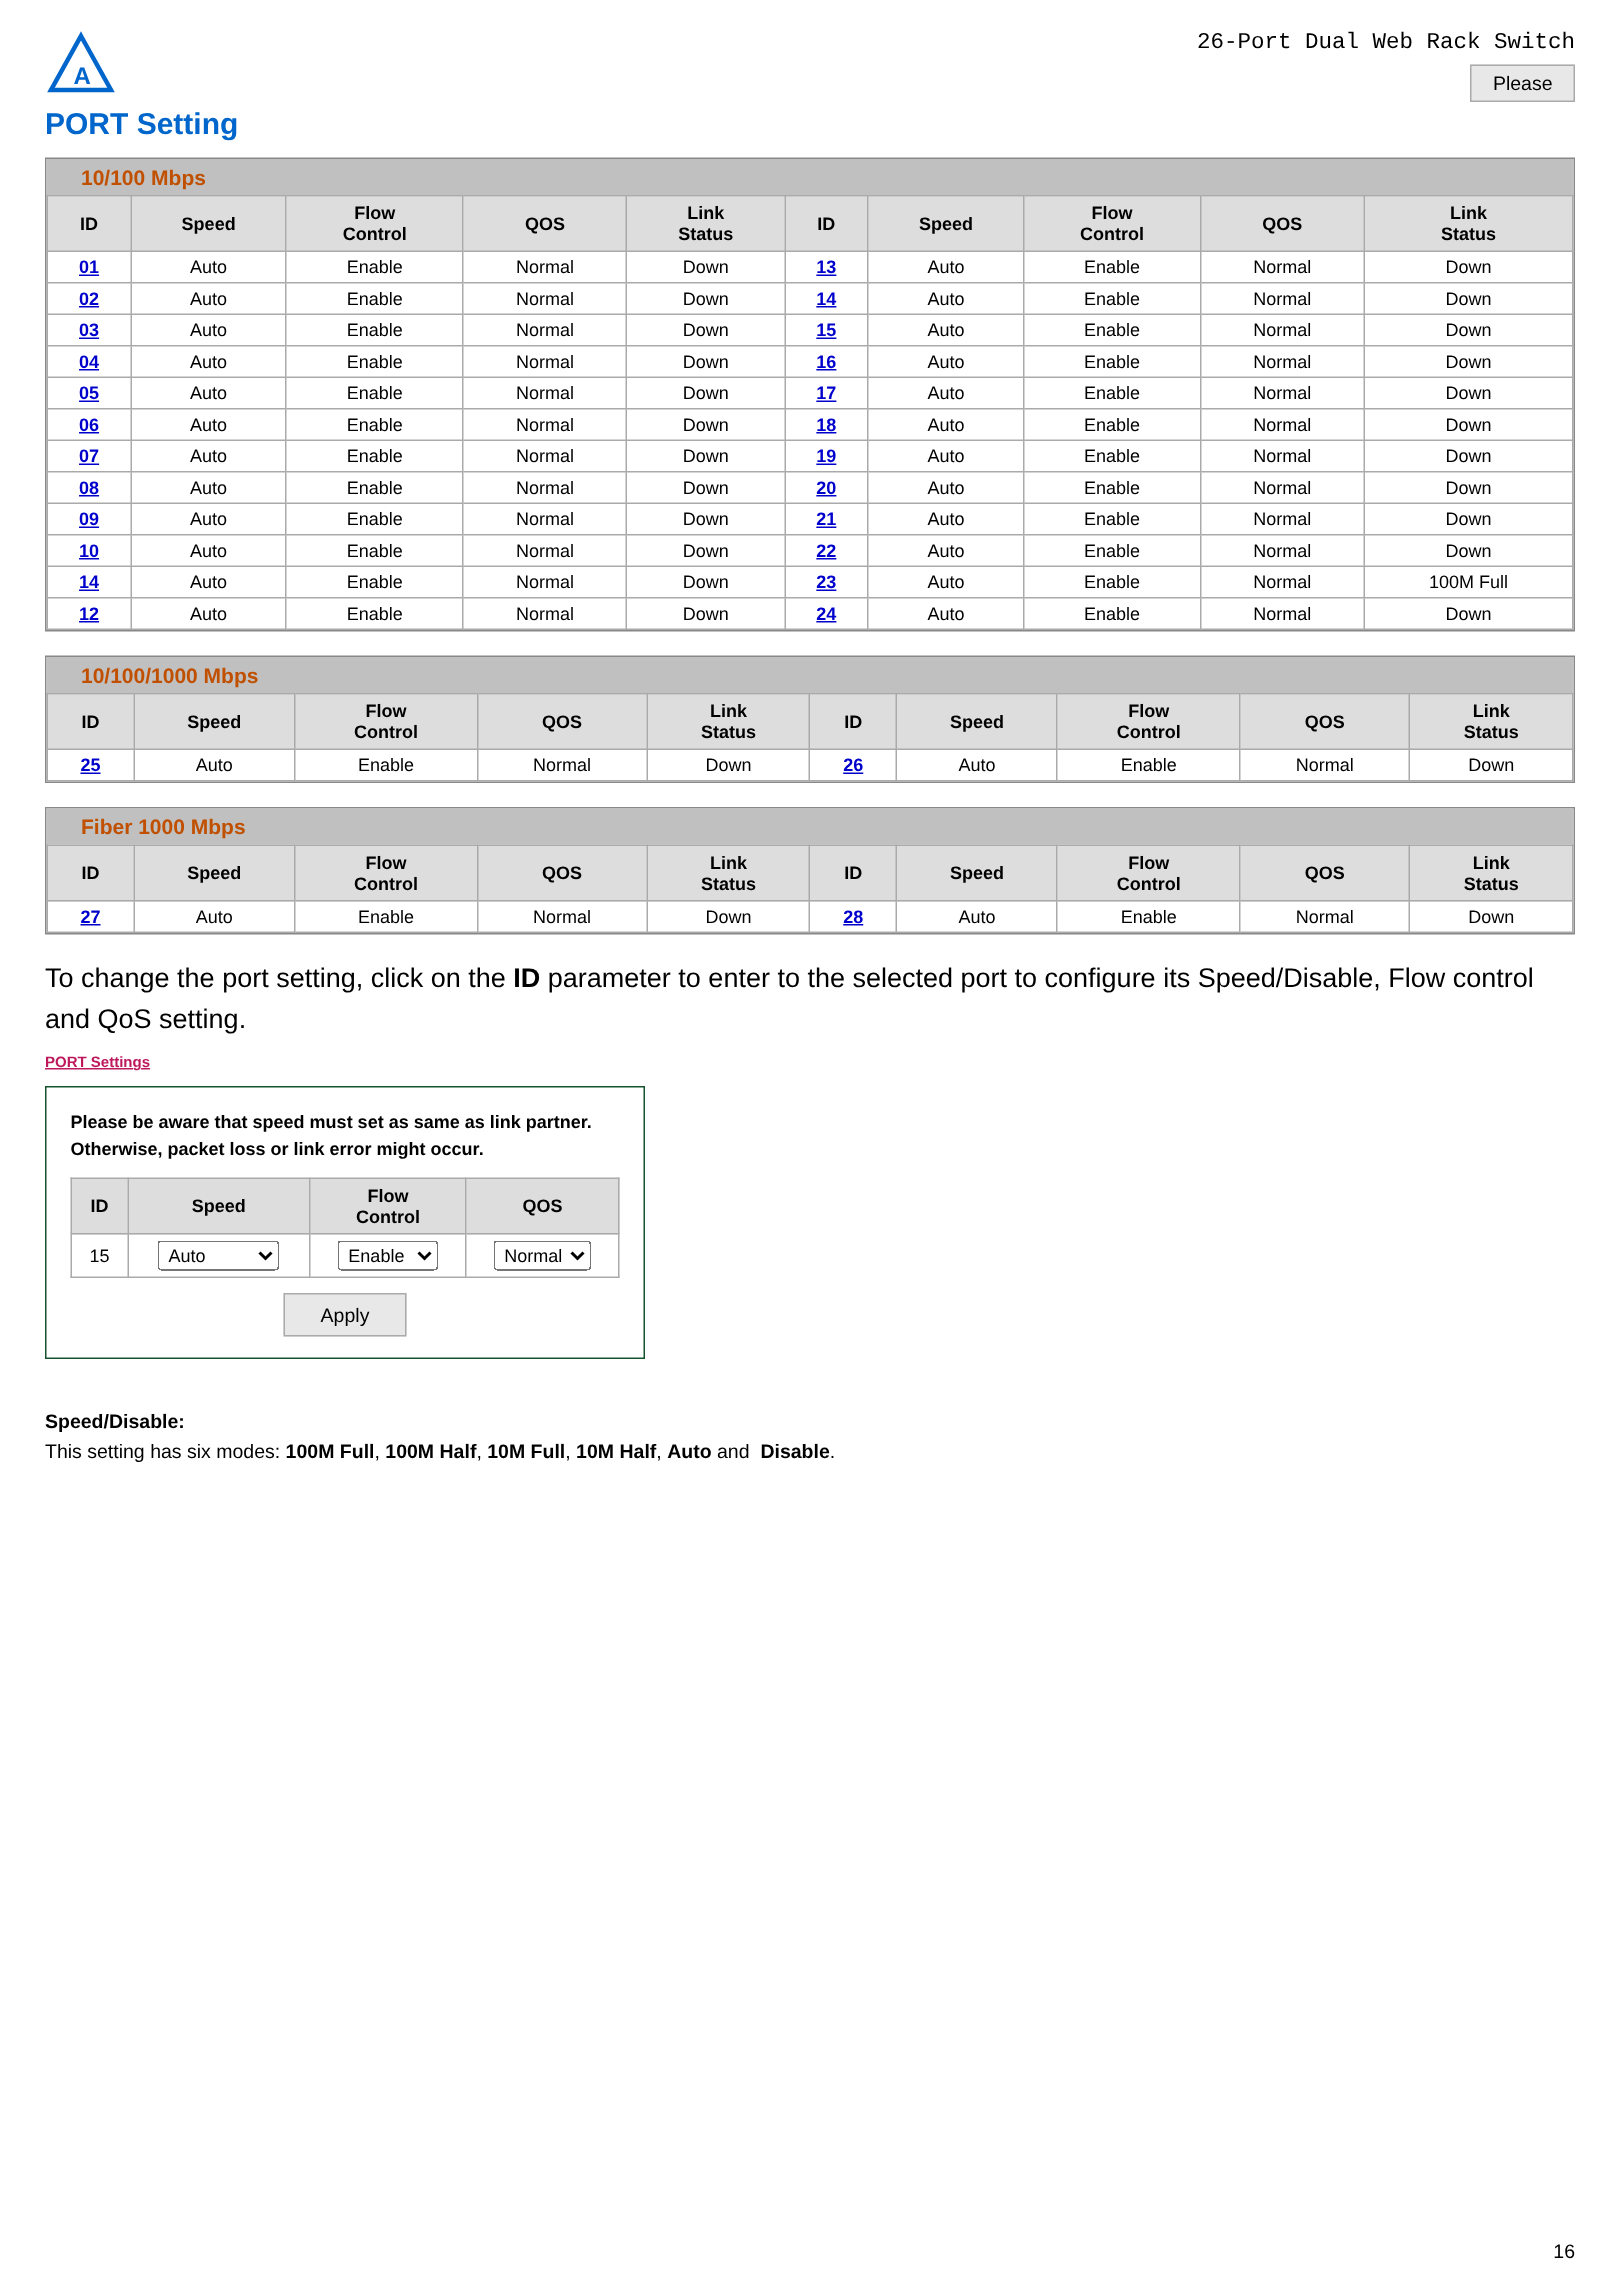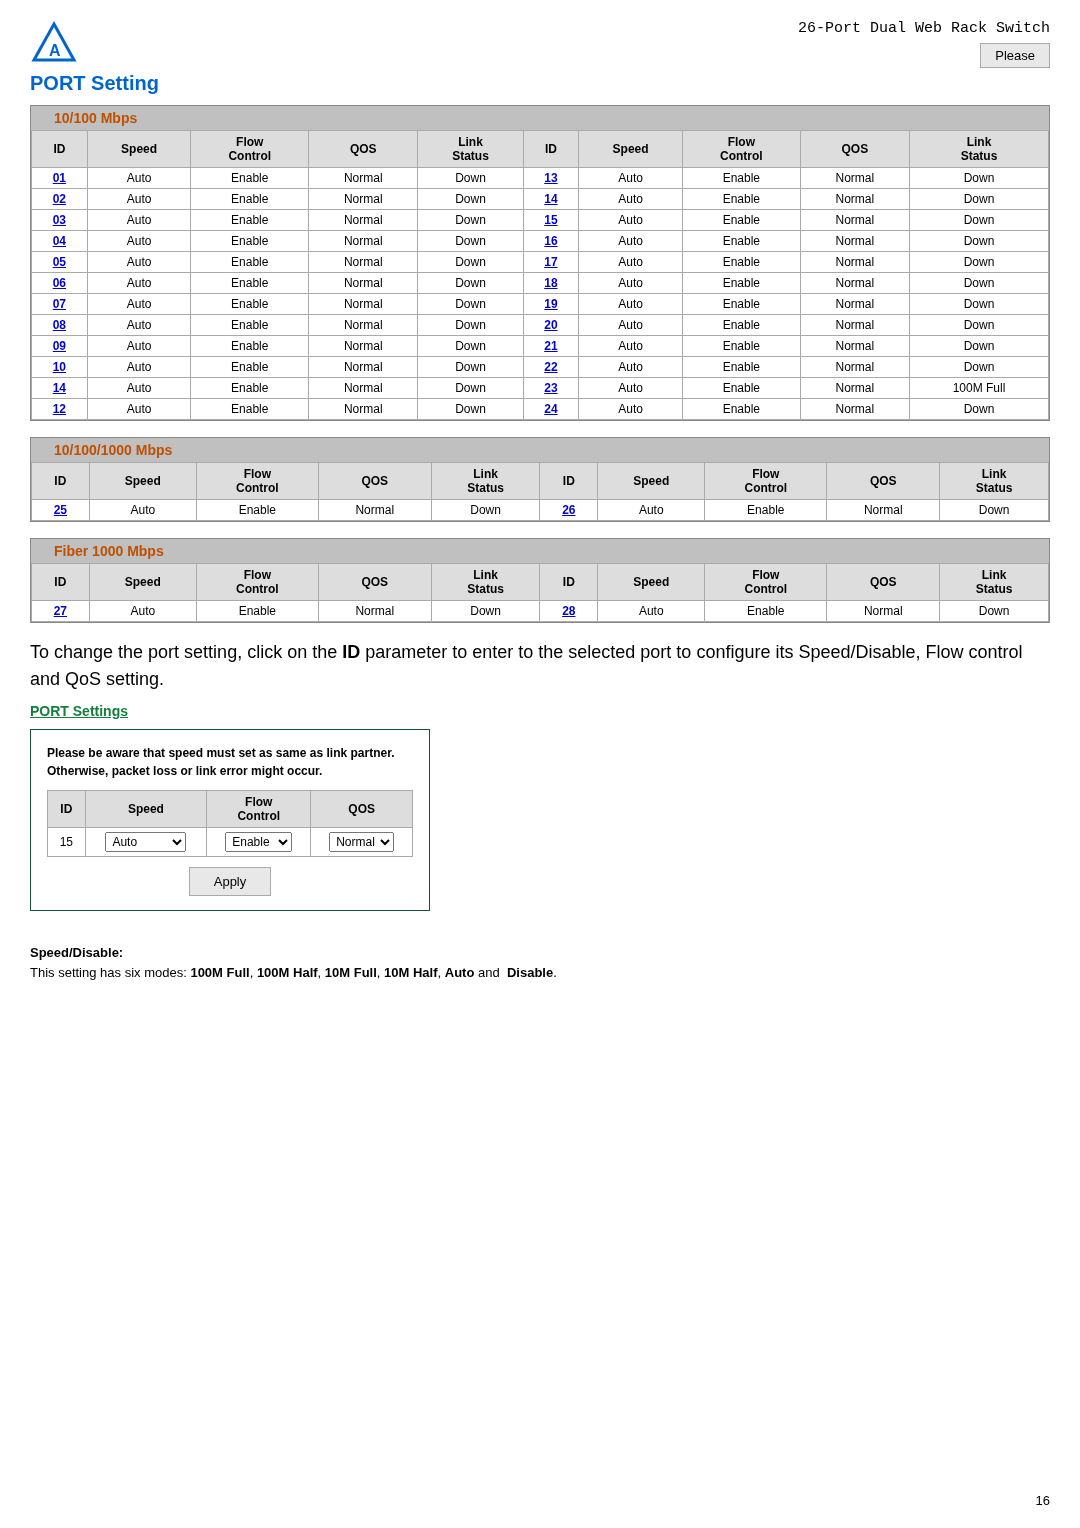--- a/index.html
+++ b/index.html
@@ -83,23 +83,23 @@
     }
     .info-text {
       font-size: 18px;
       margin-bottom: 10px;
       line-height: 1.5;
     }
     .info-text strong {
       font-weight: bold;
     }
     .port-settings-link {
-      color: #15803d;
-      font-weight: bold;
-      font-size: 14px;
+      color: #be185d;
+      font-weight: bold;
+      font-size: 10px;
       text-decoration: underline;
       display: block;
       margin-bottom: 10px;
     }
     .config-box {
       border: 1px solid #14532d;
       padding: 14px 16px;
       display: inline-block;
       margin-bottom: 16px;
       min-width: 400px;

